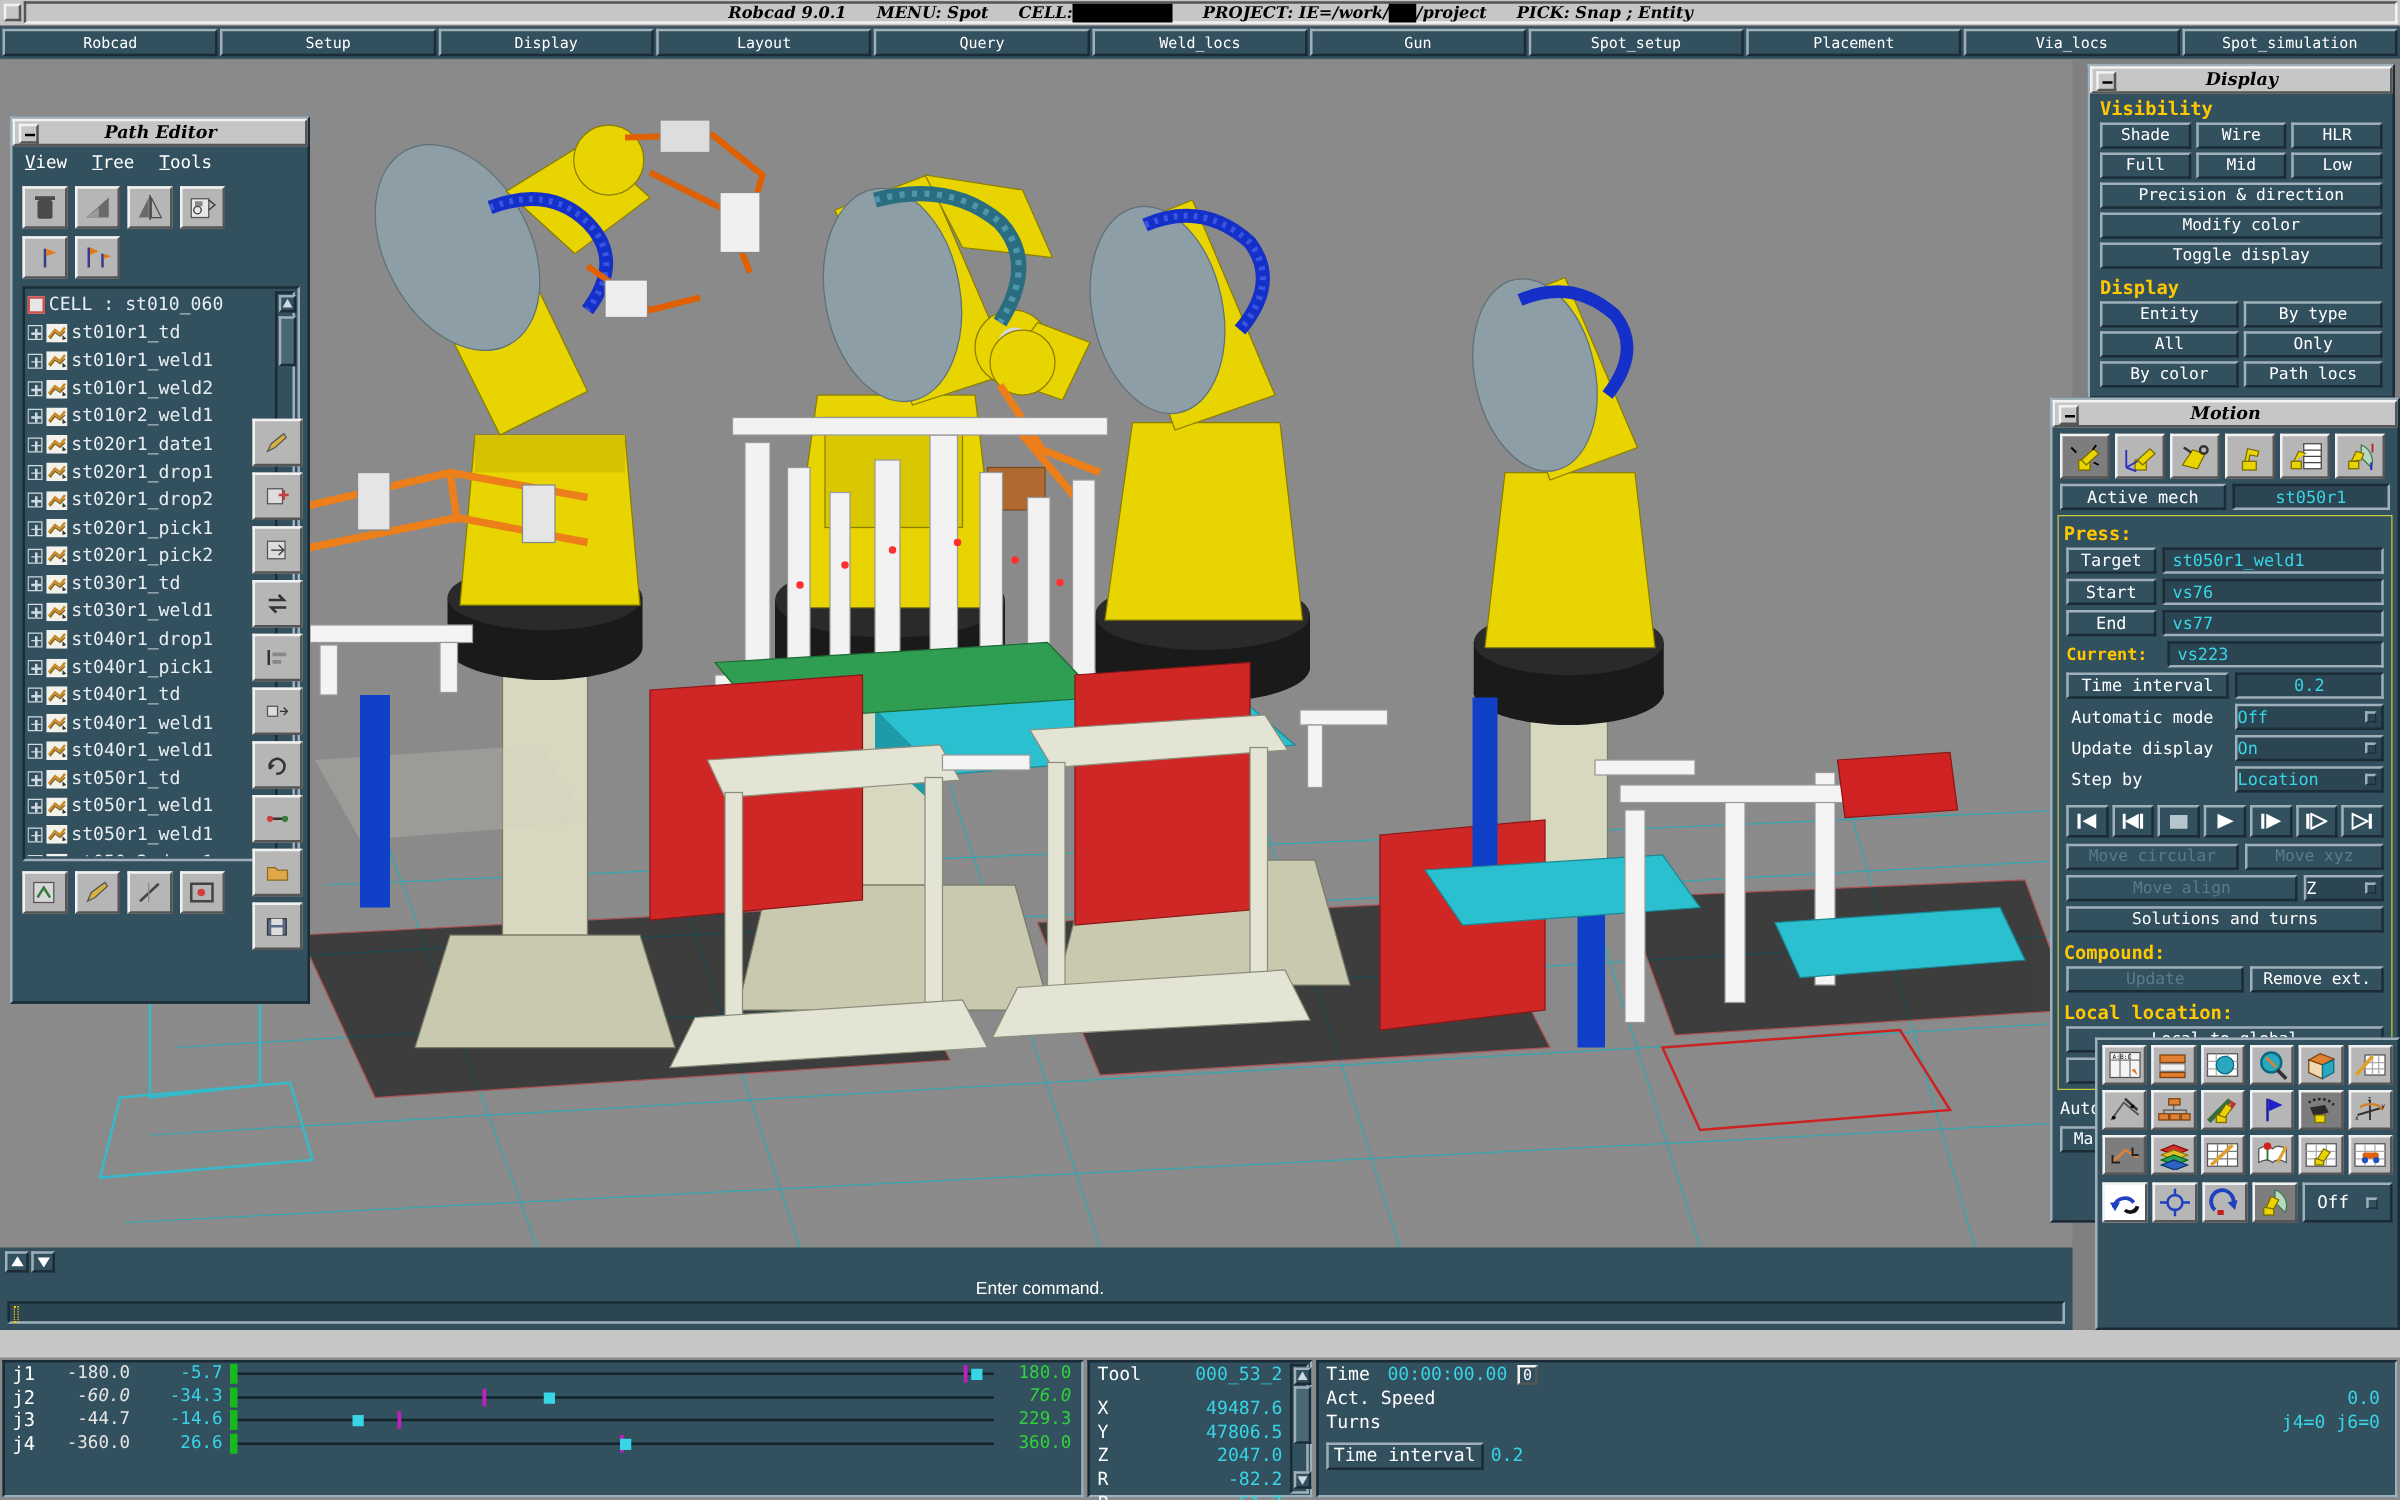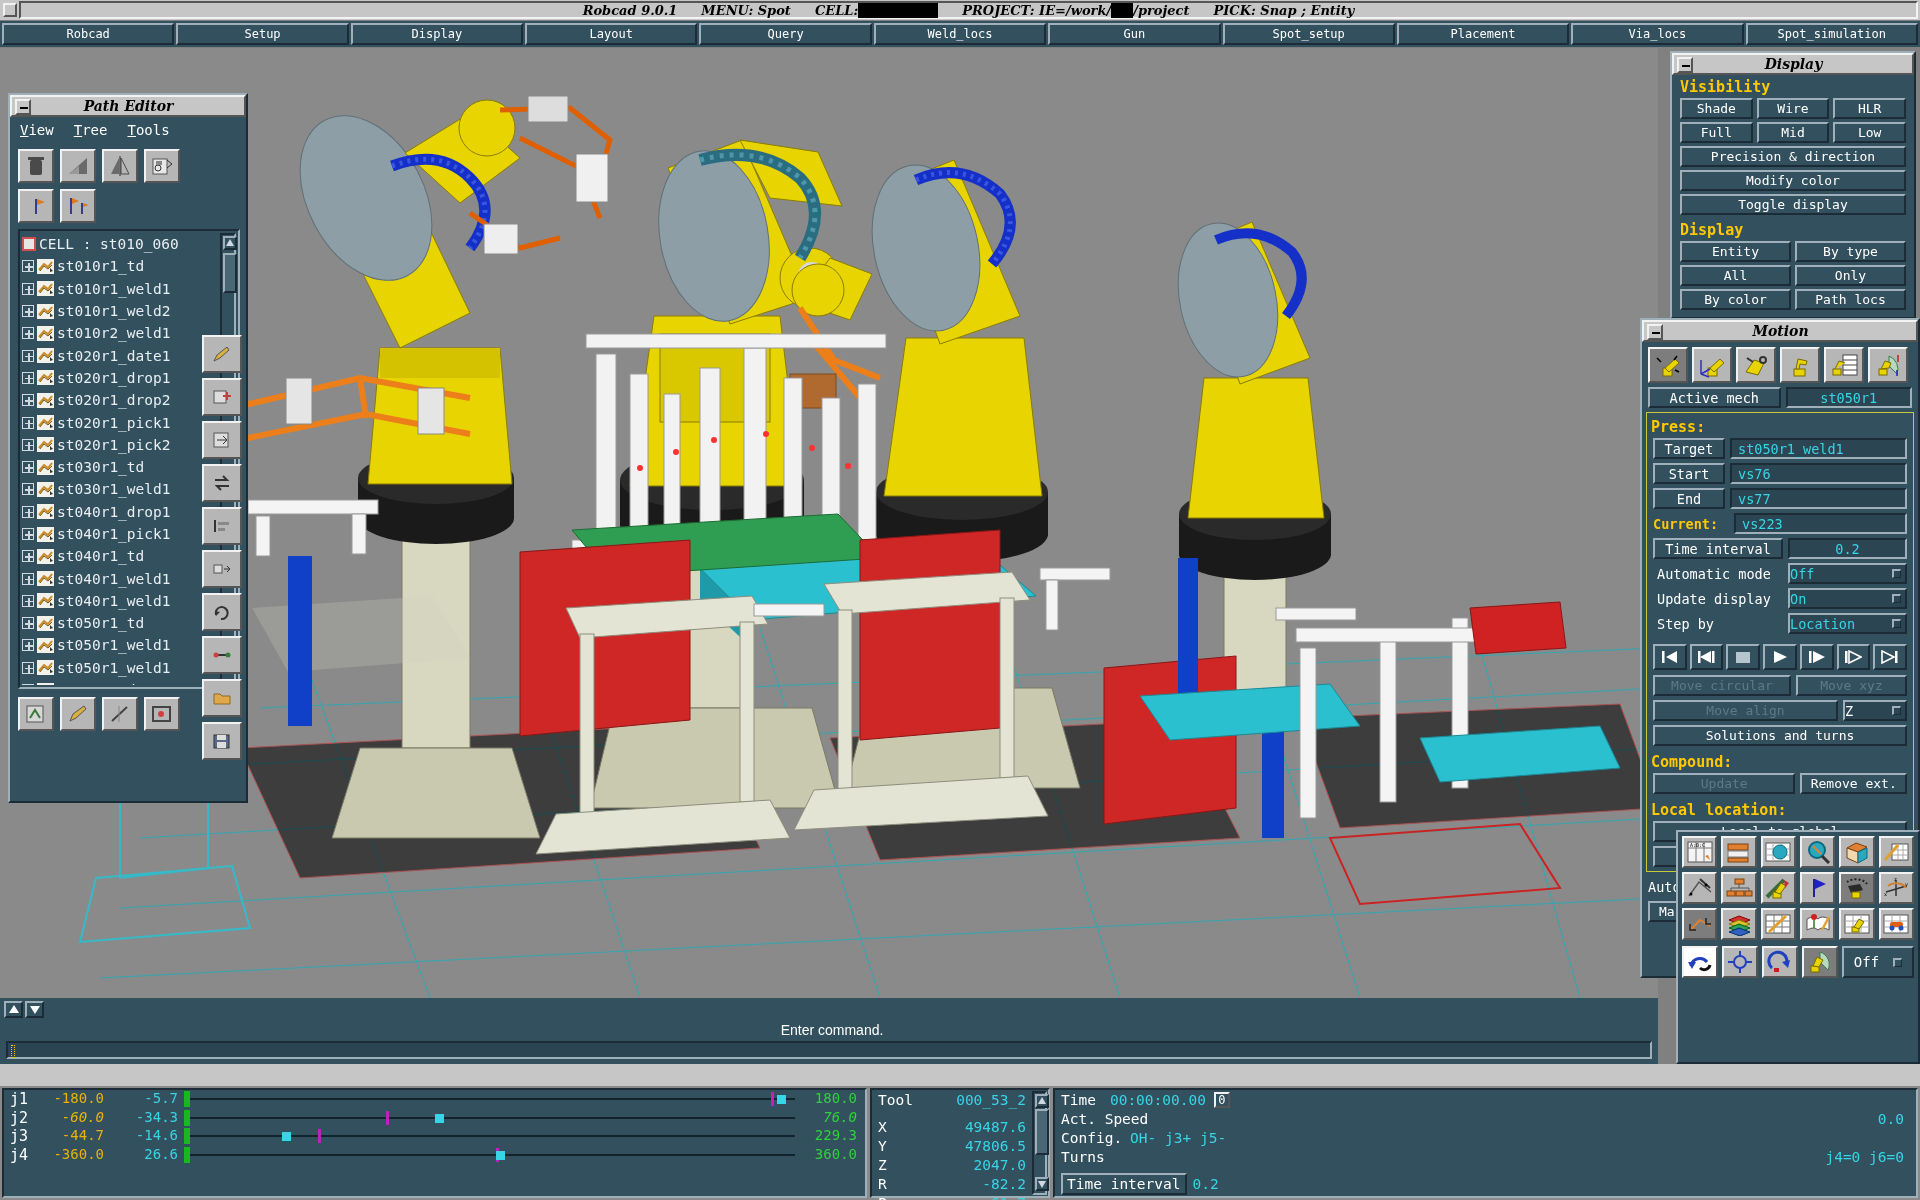--- a/index.html
+++ b/index.html
@@ -172,21 +172,21 @@
   #statusbar .lbl { flex:1; text-align:center; font-family:"DejaVu Serif",serif;
                     font-style:italic; font-weight:bold; font-size:14px; color:#000; }
   .stbody { position:absolute; left:0; top:22px; right:0; bottom:0;
             background:#8a8a8a; display:flex; gap:3px; padding:2px; }
   .jointpanel { background:#33505e; position:relative; overflow:hidden; }
   .jtitle { color:#ffc800; font-size:14px; font-style:italic; font-weight:bold;
             font-family:"DejaVu Serif", serif; padding:2px 0 0 8px; }
   .jrow { display:flex; align-items:flex-start; height:18.5px; }
   .jname { color:#fff; font-size:15px; width:30px; padding-left:6px;
            font-family:"DejaVu Sans Mono", monospace; }
-  .jlo { color:#eab308; font-size:14px; width:70px; text-align:right;
+  .jlo { color:#e5e5e5; font-size:14px; width:70px; text-align:right;
          font-family:"DejaVu Sans Mono", monospace; }
   .jlo.it { font-style:italic; }
   .jcur { color:#37d5e6; font-size:14px; width:80px; text-align:right;
           padding-right:6px; font-family:"DejaVu Sans Mono", monospace; }
   .jtrack { flex:1; position:relative; height:18px; }
   .jtrack .axis { position:absolute; left:0; right:0; top:8px; height:2px;
                   background:#12232b; }
   .jcap { position:absolute; width:6px; height:16px; background:#19b81f; top:1px; }
   .jhi { color:#2fd23c; font-size:14px; width:70px; text-align:right;
          padding-right:8px; font-family:"DejaVu Sans Mono", monospace; }
@@ -1160,24 +1160,20 @@
       <div class="ti-row">
         <span>Time</span>
         <span class="cy" style="margin-left:14px">00:00:00.00</span>
         <span class="gbevel-out" style="margin-left:8px;width:16px;height:16px;background:#33505e;color:#fff;font-size:12px;display:flex;align-items:center;justify-content:center">0</span>
       </div>
       <div class="ti-row">
         <span>Act. Speed</span>
         <span class="cy" style="margin-left:auto;margin-right:12px">0.0</span>
       </div>
       <div class="ti-row">
-        <span>Config.</span>
-        <span class="cy" style="margin-left:8px">OH-  j3+  j5-</span>
-      </div>
-      <div class="ti-row">
         <span>Turns</span>
         <span class="cy" style="margin-left:auto;margin-right:12px">j4=0  j6=0</span>
       </div>
       <div style="height:8px"></div>
       <div class="ti-row">
         <span class="bevel-out" style="padding:1px 4px">Time interval</span>
         <span class="cy" style="margin-left:6px">0.2</span>
       </div>
     </div>
   </div>

